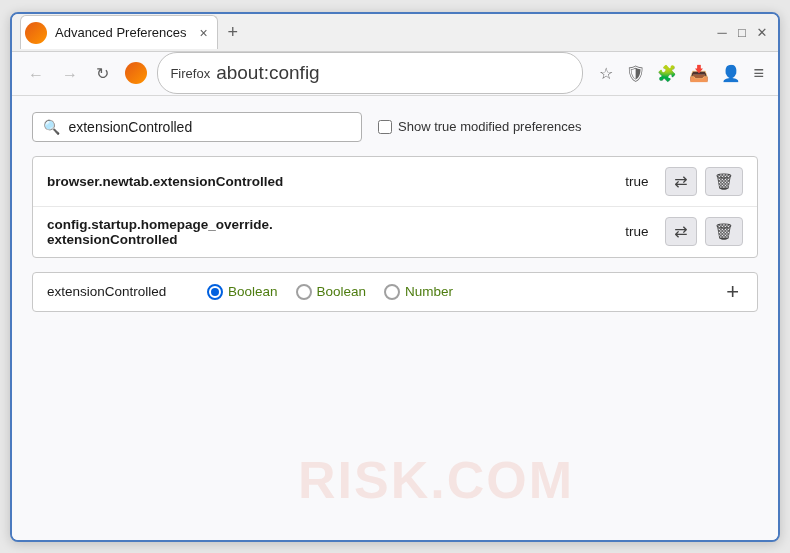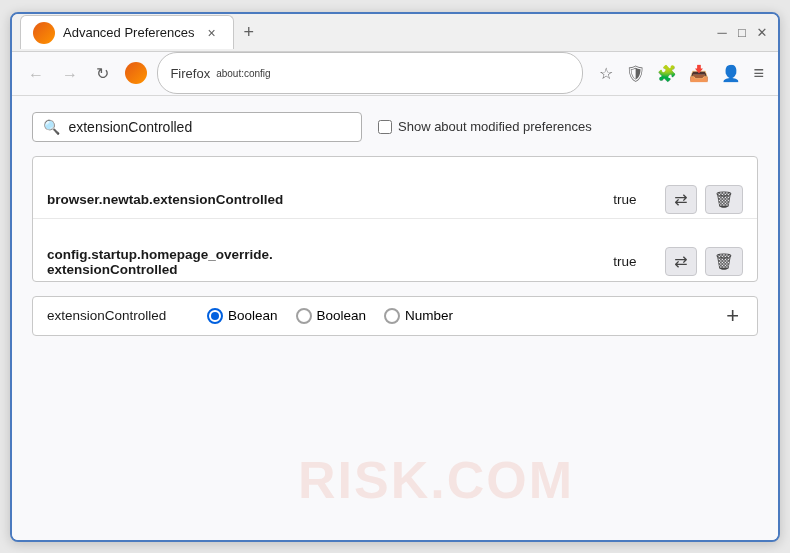--- a/index.html
+++ b/index.html
@@ -34,21 +34,21 @@
       height: 38px;
       padding: 0 8px;
       gap: 4px;
     }
 
     .tab {
       background: #ffffff;
       border: 1px solid #c8c8c8;
       border-bottom: none;
       border-radius: 6px 6px 0 0;
-      padding: 6px 12px;
+      padding: 6px 4px;
       display: flex;
       align-items: center;
       gap: 8px;
       font-size: 13px;
       color: #1a1a1a;
       height: 34px;
       min-width: 180px;
     }
 
     .tab-close {
@@ -136,21 +136,21 @@
       height: 32px;
     }
 
     .browser-name {
       font-size: 13px;
       color: #3a3a3a;
       font-weight: 500;
     }
 
     .address-url {
-      font-size: 10px;
+      font-size: 19px;
       color: #3a3a3a;
     }
 
     .nav-icons {
       display: flex;
       align-items: center;
       gap: 8px;
       margin-left: 8px;
     }
 
@@ -246,24 +246,23 @@
       background: #ffffff;
       border: 1px solid #c8c8c8;
       border-radius: 4px;
       margin-bottom: 14px;
       overflow: hidden;
     }
 
     .result-row {
       display: flex;
       align-items: center;
-      padding: 4px 14px;
+      padding: 10px 14px;
       border-bottom: 1px solid #e8e8e8;
-      gap: 12px;
-      margin-top: 24px;
+      gap: 0;
     }
 
     .result-row:last-child {
       border-bottom: none;
     }
 
     .pref-name {
       font-size: 13.5px;
       font-weight: 700;
       color: #1a1a1a;
@@ -319,21 +318,21 @@
       align-items: center;
       gap: 18px;
       flex: 1;
     }
 
     .radio-option {
       display: flex;
       align-items: center;
       gap: 5px;
       font-size: 13.5px;
-      color: #000000;
+      color: #4d7c0f;
       cursor: pointer;
     }
 
     .radio-circle {
       width: 16px;
       height: 16px;
       border-radius: 50%;
       border: 2px solid #a0a0a0;
       display: flex;
       align-items: center;
@@ -417,21 +416,21 @@
 
     <div class="watermark">RISK.COM</div>
 
     <div class="search-bar">
       <div class="search-input-wrapper">
         <span class="search-icon">🔍</span>
         <input class="search-input" type="text" value="extensionControlled" style="">
       </div>
       <div class="checkbox-area">
         <input type="checkbox" id="show-modified" style="">
-        <label for="show-modified">Show about modified preferences</label>
+        <label for="show-modified">Show true modified preferences</label>
       </div>
     </div>
 
     <div class="results-table">
 
       <div class="result-row">
         <span class="pref-name">browser.newtab.extensionControlled</span>
         <span class="pref-value">true</span>
         <div class="row-actions">
           <button class="action-btn">⇄</button>

